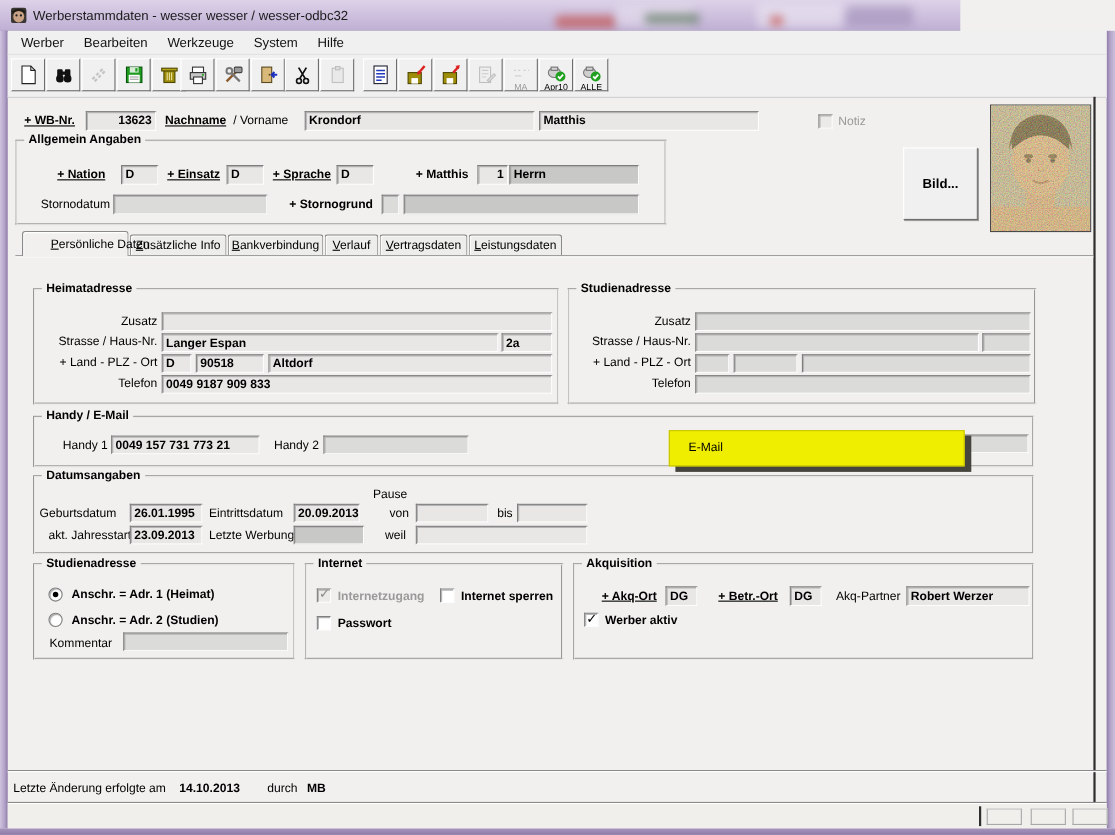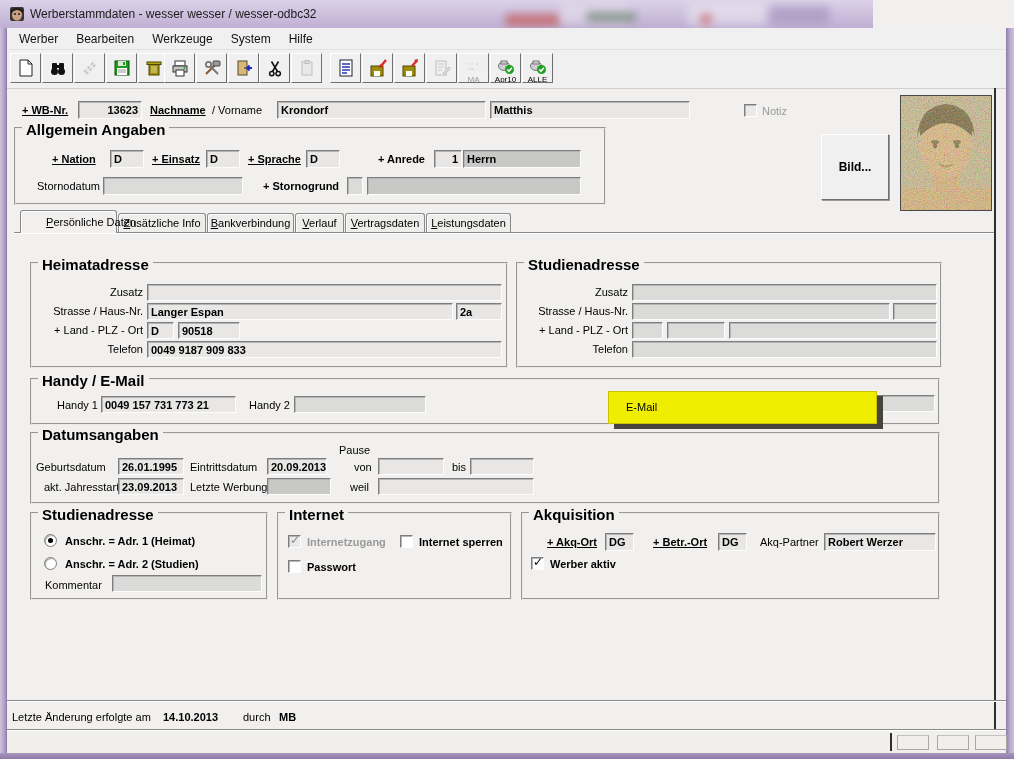--- a/index.html
+++ b/index.html
@@ -42,21 +42,21 @@
   .lab.r{text-align:right;}
   .lab.link{font-weight:bold;text-decoration:underline;}
   .lab.b{font-weight:bold;}
   .lab.gray{color:#9a9a9a;}
   .fld{position:absolute;height:17px;box-sizing:border-box;border:1px solid;
        border-color:#7e7e7e #fdfdfd #fdfdfd #7e7e7e;box-shadow:inset 1px 1px 0 #b5b5b5;
        background:#e8e7e5;font-weight:bold;font-size:11px;line-height:14px;padding:1px 3px 0;
        white-space:nowrap;overflow:hidden;}
   .fld.mid{background:#dbdbd9;} .fld.dark{background:#c8c8c6;} .fld.ra{text-align:right;}
   .group{position:absolute;border:2px groove #eceae8;box-sizing:border-box;}
-  .legend{position:absolute;top:-8px;left:7px;background:#f1f0ee;padding:0 4px;font-weight:bold;font-size:15px;white-space:nowrap;}
+  .legend{position:absolute;top:-8px;left:7px;background:#f1f0ee;padding:0 4px;font-weight:bold;font-size:11px;white-space:nowrap;}
   .btn3d{position:absolute;background:#f0f0f0;border:1px solid;border-color:#ffffff #6e6e6e #6e6e6e #ffffff;
          box-shadow:1px 1px 0 #9a9a9a;font-weight:bold;font-size:12px;display:flex;align-items:center;justify-content:center;box-sizing:border-box;}
   .chk{position:absolute;width:13px;height:13px;background:#fff;border:1px solid;box-sizing:border-box;
        border-color:#7e7e7e #fdfdfd #fdfdfd #7e7e7e;box-shadow:inset 1px 1px 0 #b5b5b5;
        font-size:12px;line-height:11px;text-align:center;font-weight:bold;}
   .chk.off-bg{background:#eceae8;}
   .chk .mark{position:absolute;left:1px;top:-1px;color:#000;}
   .chk .mark.gray{color:#8a8a8a;}
   .radio{position:absolute;width:13px;height:13px;border-radius:50%;background:#fff;border:1px solid #7e7e7e;
          box-shadow:inset 1px 1px 1px #aaa;box-sizing:border-box;}
@@ -269,21 +269,21 @@
   <span class="lab gray" style="left:762px;top:105px;">Notiz</span>
 
   <div class="group" style="left:14px;top:127px;width:592px;height:78px;"></div>
   <span class="legend" style="left:22px;top:121px;">Allgemein Angaben</span>
   <span class="lab link" style="left:52px;top:153px;">+ Nation</span>
   <div class="fld" style="left:110px;top:150px;width:34px;height:18px;">D</div>
   <span class="lab link" style="left:152px;top:153px;">+ Einsatz</span>
   <div class="fld" style="left:206px;top:150px;width:34px;height:18px;">D</div>
   <span class="lab link" style="left:248px;top:153px;">+ Sprache</span>
   <div class="fld" style="left:306px;top:150px;width:34px;height:18px;">D</div>
-  <span class="lab b" style="left:378px;top:153px;">+ Anrede</span>
+  <span class="lab b" style="left:378px;top:153px;">+ Matthis</span>
   <div class="fld ra" style="left:434px;top:150px;width:28px;height:18px;">1</div>
   <div class="fld dark" style="left:463px;top:150px;width:118px;height:18px;">Herrn</div>
   <span class="lab" style="left:37px;top:180px;">Stornodatum</span>
   <div class="fld mid" style="left:103px;top:177px;width:140px;height:18px;"></div>
   <span class="lab b" style="left:263px;top:180px;">+ Stornogrund</span>
   <div class="fld mid" style="left:347px;top:177px;width:16px;height:18px;"></div>
   <div class="fld dark" style="left:367px;top:177px;width:214px;height:18px;"></div>
 
   <div class="btn3d" style="left:821px;top:134px;width:68px;height:66px;">Bild...</div>
   <div class="photo">
@@ -334,20 +334,21 @@
   <div class="group" style="left:30px;top:262px;width:478px;height:106px;"></div>
   <span class="legend" style="left:38px;top:256px;">Heimatadresse</span>
   <span class="lab r" style="left:43px;top:286px;width:100px;">Zusatz</span>
   <div class="fld" style="left:147px;top:284px;width:355px;"></div>
   <span class="lab r" style="left:43px;top:305px;width:100px;">Strasse / Haus-Nr.</span>
   <div class="fld" style="left:147px;top:303px;width:306px;">Langer Espan</div>
   <div class="fld" style="left:456px;top:303px;width:46px;">2a</div>
   <span class="lab r" style="left:43px;top:324px;width:100px;">+ Land - PLZ - Ort</span>
   <div class="fld" style="left:147px;top:322px;width:27px;">D</div>
   <div class="fld" style="left:178px;top:322px;width:62px;">90518</div>
+  <div class="fld" style="left:244px;top:322px;width:258px;">Altdorf</div>
   <span class="lab r" style="left:43px;top:343px;width:100px;">Telefon</span>
   <div class="fld" style="left:147px;top:341px;width:355px;">0049 9187 909 833</div>
 
   <div class="group" style="left:516px;top:262px;width:426px;height:106px;"></div>
   <span class="legend" style="left:524px;top:256px;">Studienadresse</span>
   <span class="lab r" style="left:528px;top:286px;width:100px;">Zusatz</span>
   <div class="fld mid" style="left:632px;top:284px;width:305px;"></div>
   <span class="lab r" style="left:528px;top:305px;width:100px;">Strasse / Haus-Nr.</span>
   <div class="fld mid" style="left:632px;top:303px;width:258px;"></div>
   <div class="fld mid" style="left:893px;top:303px;width:44px;"></div>

